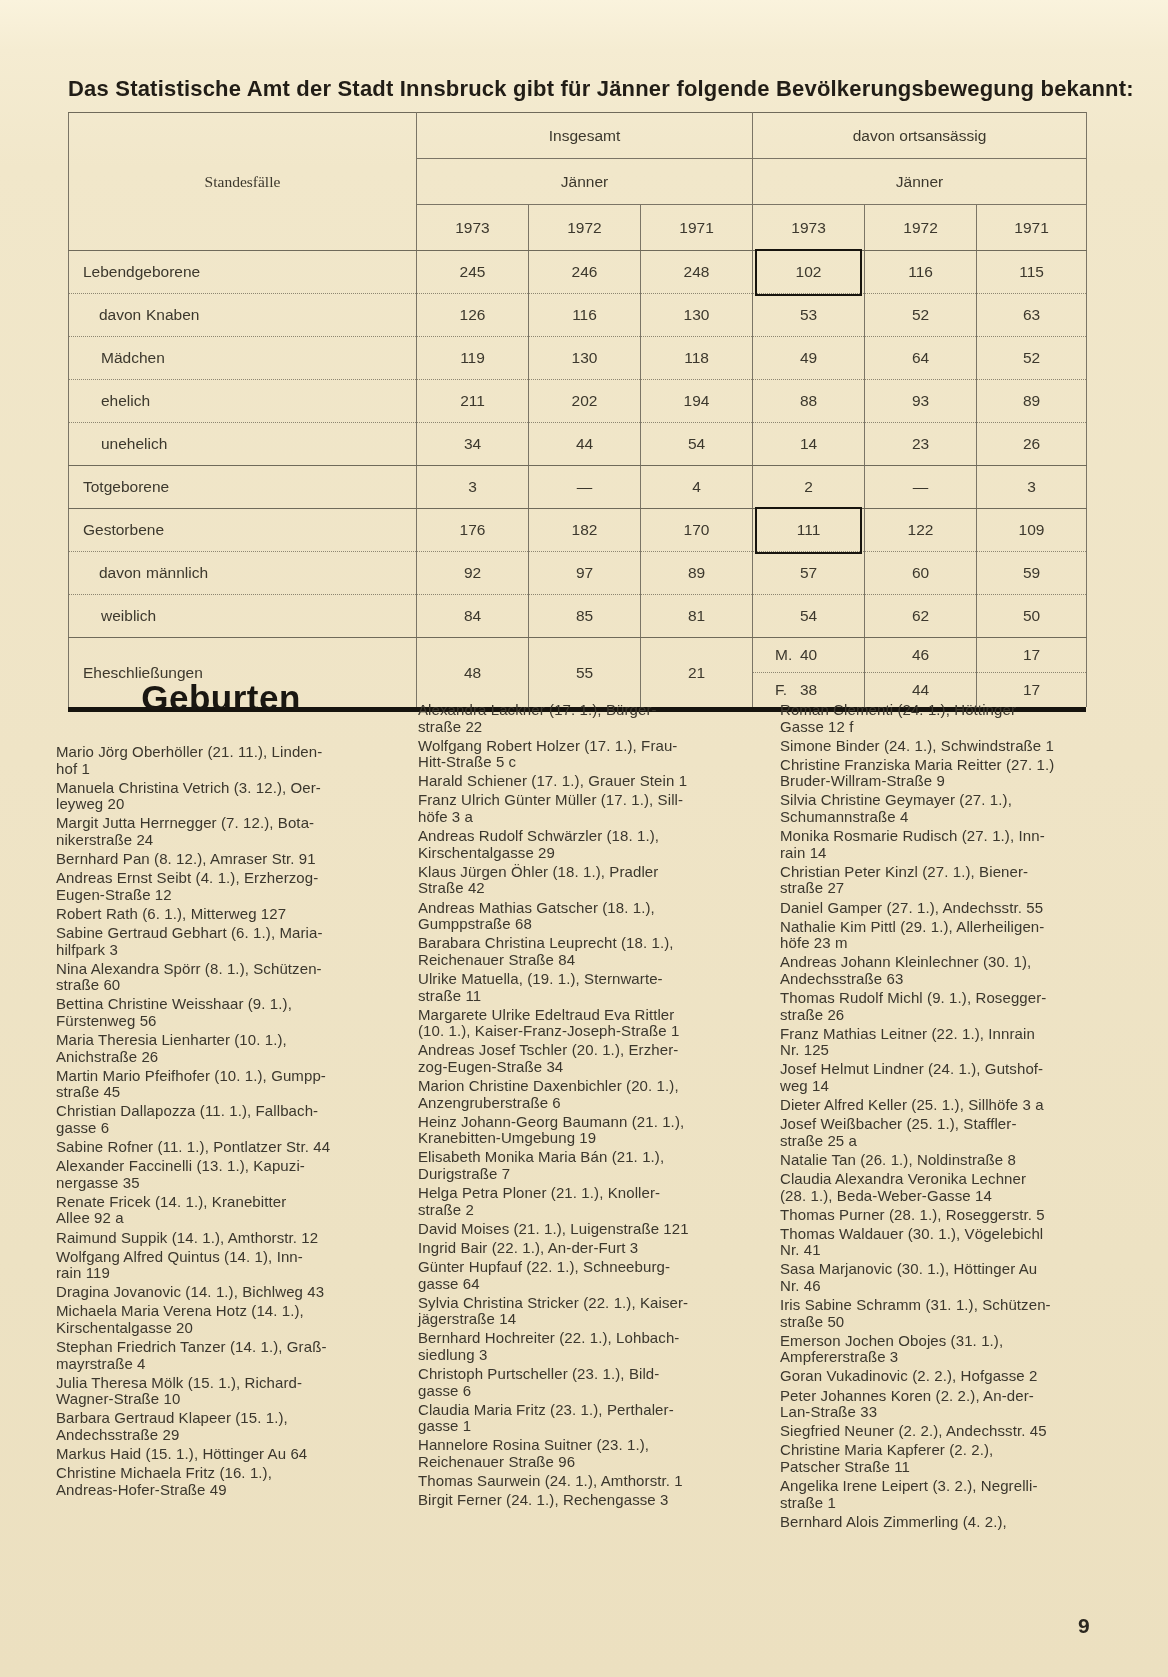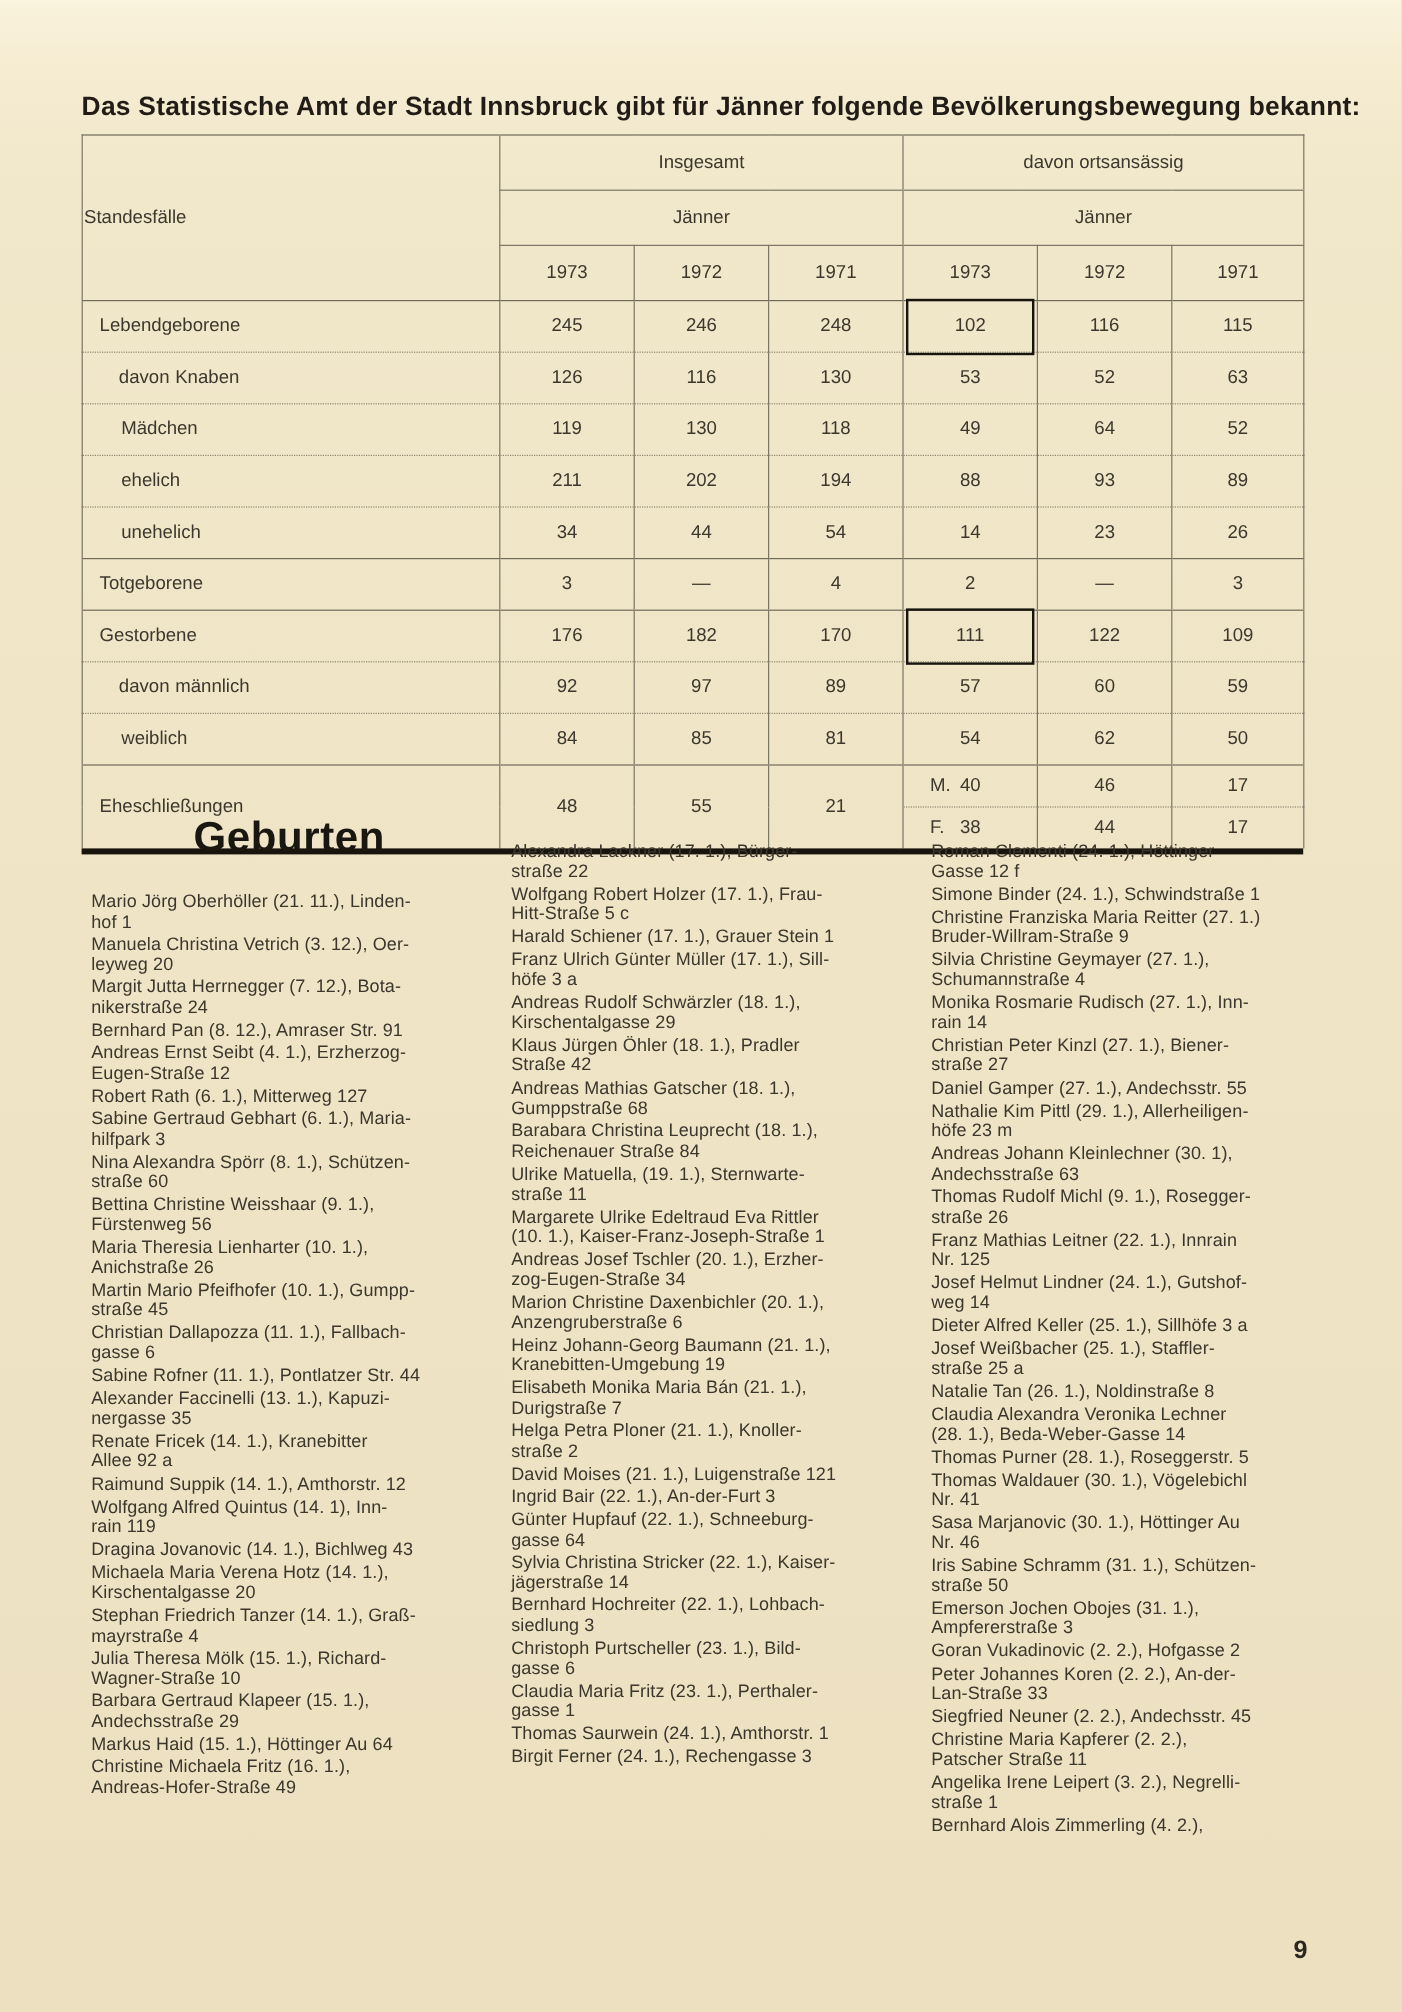--- a/index.html
+++ b/index.html
@@ -11,42 +11,42 @@
   .announcement {
     position:absolute; top:76px; left:68px; width:1040px; margin:0;
     font-size:22px; font-weight:700; letter-spacing:0.2px; white-space:nowrap;
     color:#211d16;
   }
   
   .table-wrap { position:absolute; top:112px; left:68px; width:1018px; }
   table.stats { width:1018px; border-collapse:collapse; table-layout:fixed;
     border-left:1.3px solid #7b7566; border-right:1.3px solid #7b7566; border-top:1.6px solid #6f6a5a; }
   table.stats td { font-size:15.5px; color:#3c382d; }
-  td.label-head { vertical-align:middle; border-right:1.3px solid #7b7566; border-bottom:1.4px solid #6f6a5a; }
+  td.label-head { text-align:center; vertical-align:middle; border-right:1.3px solid #7b7566; border-bottom:1.4px solid #6f6a5a;font-family:Liberation Serif, serif; }
   thead td.group { text-align:center; height:43px; border-bottom:1.3px solid #7b7566; }
   thead td.gleft { border-left:1.3px solid #7b7566;margin-top:13px; }
   thead tr.years td { text-align:center; height:43px; border-left:1px solid #7b7566; border-bottom:1.4px solid #6f6a5a; }
   tbody td { height:40px; vertical-align:middle; }
   tbody td.num { text-align:center; border-left:1px solid #7b7566; }
   tbody td.label { padding-left:14px; }
   tbody td.label .prefix { display:inline-block; width:47px;margin-left:16px; }
   tbody td.label.indent { padding-left:32px; }
   tr.sep-dotted > td { border-bottom:1px dotted #8d8671; }
   tr.sep-solid  > td { border-bottom:1.4px solid #6f6a5a; }
   td.boxed { position:relative; }
   td.boxed::after { content:""; position:absolute; left:2px; right:2px; top:-2px; bottom:-3px;
     border:2.6px solid #17140e; pointer-events:none; }
   tr.mrow td { height:32px; }
   tr.mrow2 td.split { border-top:1px dotted #8d8671; }
   td.split { position:relative; text-align:center; border-left:1px solid #7b7566; }
   td.split .pfx { position:absolute; left:22px; }
   .heavy-rule { width:1018px; height:5px; background:#17140e; }
   
-  .births { position:absolute; top:672px; left:76px; width:1042px;
-    display:grid; grid-template-columns:330px 330px 330px; column-gap:20px; }
+  .births { position:absolute; top:672px; left:56px; width:1042px;
+    display:grid; grid-template-columns:330px 330px 330px; column-gap:32px; }
   .births .col2, .births .col3 { padding-top:30px; }
   .births h1 { margin:6px 0 26px 0; text-align:center; font-size:35px; letter-spacing:0.5px; color:#1a1711; }
   .entry { white-space:pre-line; margin:0 0 2.5px 0; font-size:15px; line-height:16.6px;
     letter-spacing:0.1px; color:#3b372d; }
   .page-number { position:absolute; left:1078px; top:1614px; font-size:21px; font-weight:700; color:#2c2820; }
 </style>
 </head>
 <body>
 
 <div class="page">
@@ -268,20 +268,22 @@
           <p class="entry">Günter Hupfauf (22. 1.), Schneeburg-
 gasse 64</p>
           <p class="entry">Sylvia Christina Stricker (22. 1.), Kaiser-
 jägerstraße 14</p>
           <p class="entry">Bernhard Hochreiter (22. 1.), Lohbach-
 siedlung 3</p>
           <p class="entry">Christoph Purtscheller (23. 1.), Bild-
 gasse 6</p>
           <p class="entry">Claudia Maria Fritz (23. 1.), Perthaler-
 gasse 1</p>
+          <p class="entry">Hannelore Rosina Suitner (23. 1.),
+Reichenauer Straße 96</p>
           <p class="entry">Thomas Saurwein (24. 1.), Amthorstr. 1</p>
           <p class="entry">Birgit Ferner (24. 1.), Rechengasse 3</p>
         </div>
     </div>
     <div class="col3">
       <div class="entries">
           <p class="entry">Roman Clementi (24. 1.), Höttinger
 Gasse 12 f</p>
           <p class="entry">Simone Binder (24. 1.), Schwindstraße 1</p>
           <p class="entry">Christine Franziska Maria Reitter (27. 1.)

